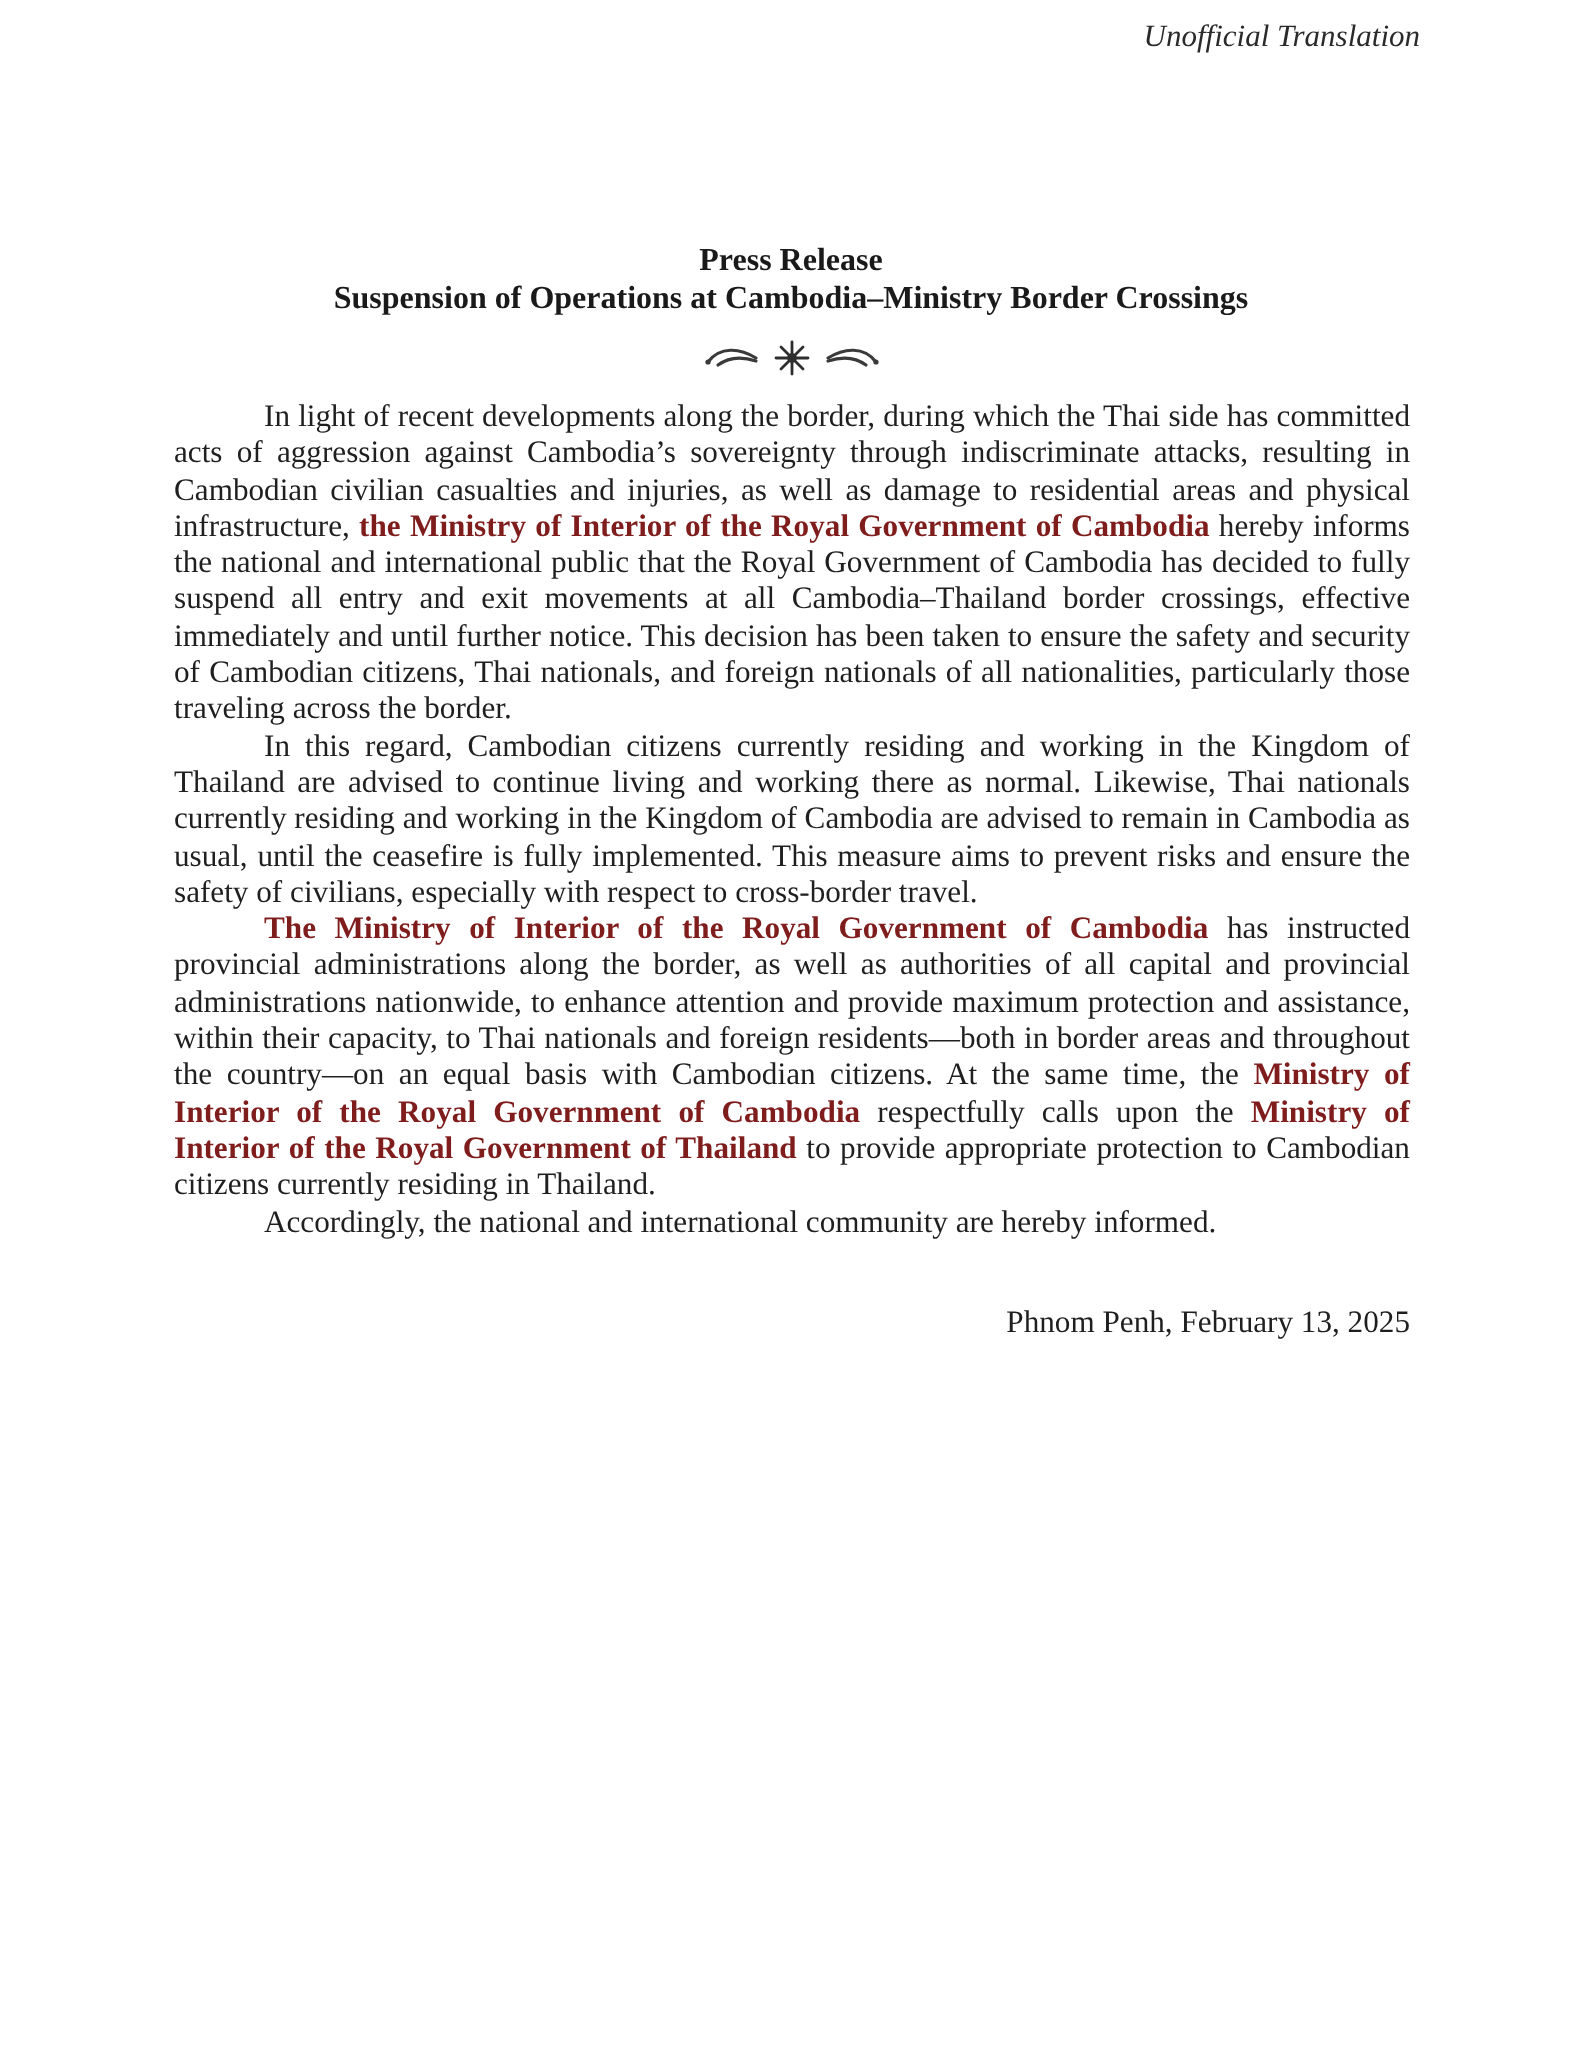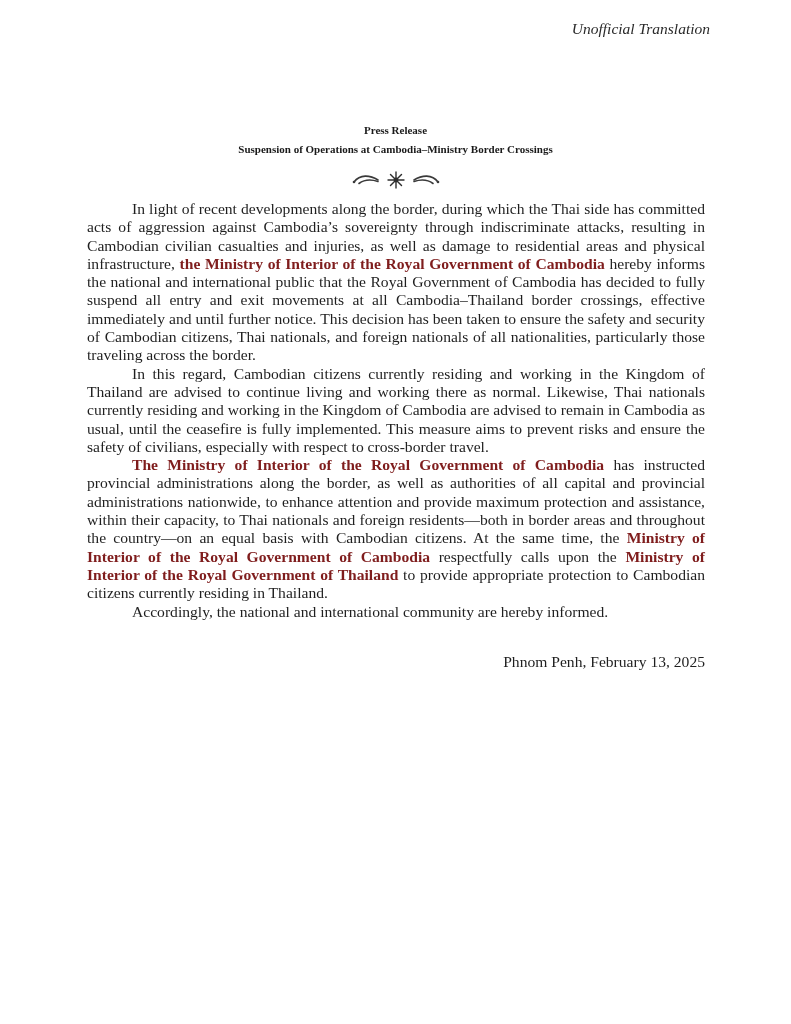--- a/index.html
+++ b/index.html
@@ -12,31 +12,31 @@
     width: 791px;
     height: 1024px;
     background: #ffffff;
     color: #1f1f1f;
     font-family: "Liberation Serif", "DejaVu Serif", serif;
     overflow: hidden;
     box-sizing: border-box;
   }
   .unofficial-note {
     position: absolute;
-    top: 20px;
+    top: 10px;
     right: 81px;
     font-style: italic;
     font-size: 15.5px;
     color: #2a2a2a;
   }
   .title-block {
     padding-top: 121px;
     text-align: center;
     font-weight: bold;
-    font-size: 11px;
+    font-size: 16px;
     line-height: 19px;
     color: #1a1a1a;
   }
   .ornament {
     margin-top: 8px;
     text-align: center;
     height: 24px;
     line-height: 24px;
   }
   .ornament svg { vertical-align: middle; }

